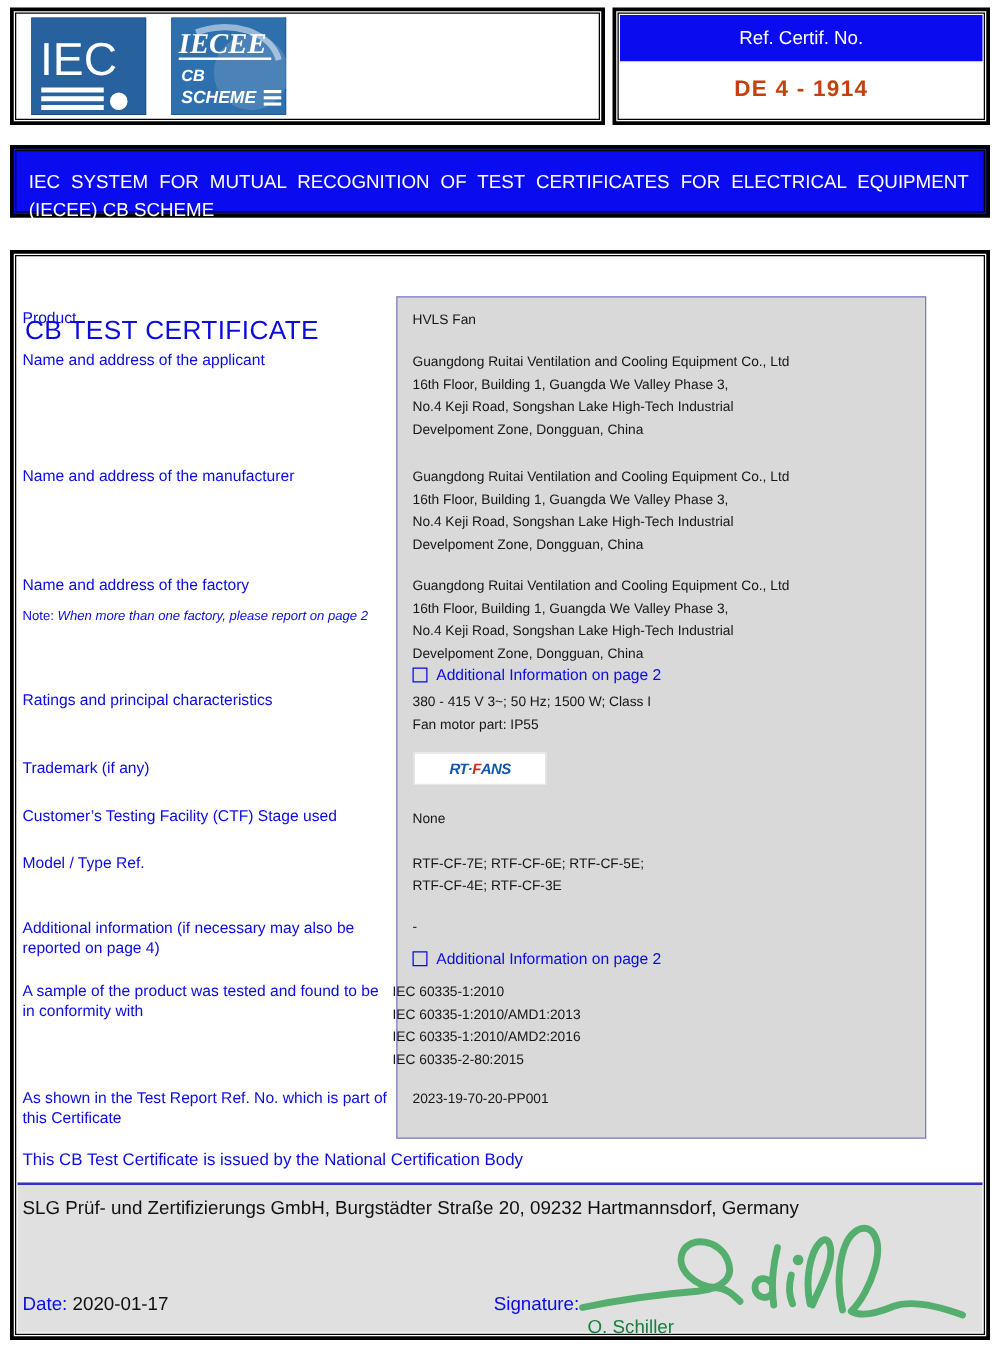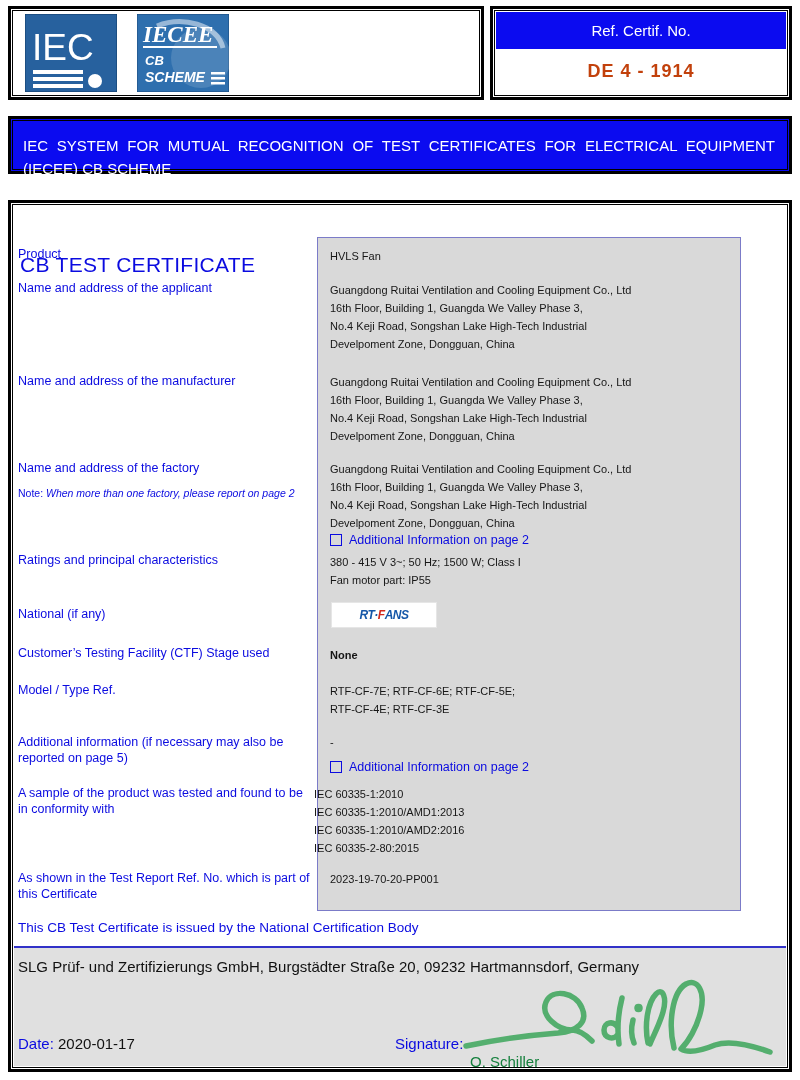--- a/index.html
+++ b/index.html
@@ -96,24 +96,24 @@
   <div class="abs title" style="left:20px;top:208px;">CB TEST CERTIFICATE</div>
 
   <div class="abs label" style="left:18px;top:247px;width:296px;">Product</div>
   <div class="abs label" style="left:18px;top:281px;width:296px;">Name and address of the applicant</div>
   <div class="abs label" style="left:18px;top:374px;width:296px;">Name and address of the manufacturer</div>
   <div class="abs label" style="left:18px;top:461px;width:296px;">Name and address of the factory</div>
   <div class="abs note" style="left:18px;top:487px;width:300px;">
     <span>Note: </span><i>When more than one factory, please report on page 2</i>
   </div>
   <div class="abs label" style="left:18px;top:553px;width:296px;">Ratings and principal characteristics</div>
-  <div class="abs label" style="left:18px;top:607px;width:296px;">National (if any)</div>
+  <div class="abs label" style="left:18px;top:607px;width:296px;">Trademark (if any)</div>
   <div class="abs label" style="left:18px;top:646px;width:296px;">Customer’s Testing Facility (CTF) Stage used</div>
   <div class="abs label" style="left:18px;top:683px;width:296px;">Model / Type Ref.</div>
-  <div class="abs label" style="left:18px;top:735px;width:296px;">Additional information (if necessary may also be reported on page 5)</div>
+  <div class="abs label" style="left:18px;top:735px;width:296px;">Additional information (if necessary may also be reported on page 4)</div>
   <div class="abs label" style="left:18px;top:786px;width:296px;">A sample of the product was tested and found to be in conformity with</div>
   <div class="abs label" style="left:18px;top:871px;width:296px;">As shown in the Test Report Ref. No. which is part of this Certificate</div>
 
   <div class="abs value" style="left:330px;top:247px;width:400px;">HVLS Fan</div>
 
   <div class="abs" style="left:330px;top:281px;width:404px;">
     <div class="value">Guangdong Ruitai Ventilation and Cooling Equipment Co., Ltd</div>
     <div class="value">16th Floor, Building 1, Guangda We Valley Phase 3,</div>
     <div class="value">No.4 Keji Road, Songshan Lake High-Tech Industrial</div>
     <div class="value">Develpoment Zone, Dongguan, China</div>
@@ -141,21 +141,21 @@
     <div class="value">380 - 415 V 3~; 50 Hz; 1500 W; Class I</div>
     <div class="value">Fan motor part: IP55</div>
   </div>
 
   <div class="abs tmchip" style="left:331px;top:602px;width:106px;height:26px;">
     <span class="tm-blue">RT·</span>
       <span class="tm-red">F</span>
       <span class="tm-blue">ANS</span>
   </div>
 
-  <div class="abs value" style="left:330px;top:646px;width:400px;font-weight:bold;">None</div>
+  <div class="abs value" style="left:330px;top:646px;width:400px;">None</div>
 
   <div class="abs" style="left:330px;top:682px;width:404px;">
     <div class="value">RTF-CF-7E; RTF-CF-6E; RTF-CF-5E;</div>
     <div class="value">RTF-CF-4E; RTF-CF-3E</div>
   </div>
 
   <div class="abs value" style="left:330px;top:733px;width:400px;">-</div>
   <div class="abs checkline" style="left:330px;top:760px;width:404px;">
     <span class="checkbox"></span>
     <span>Additional Information on page 2</span>

